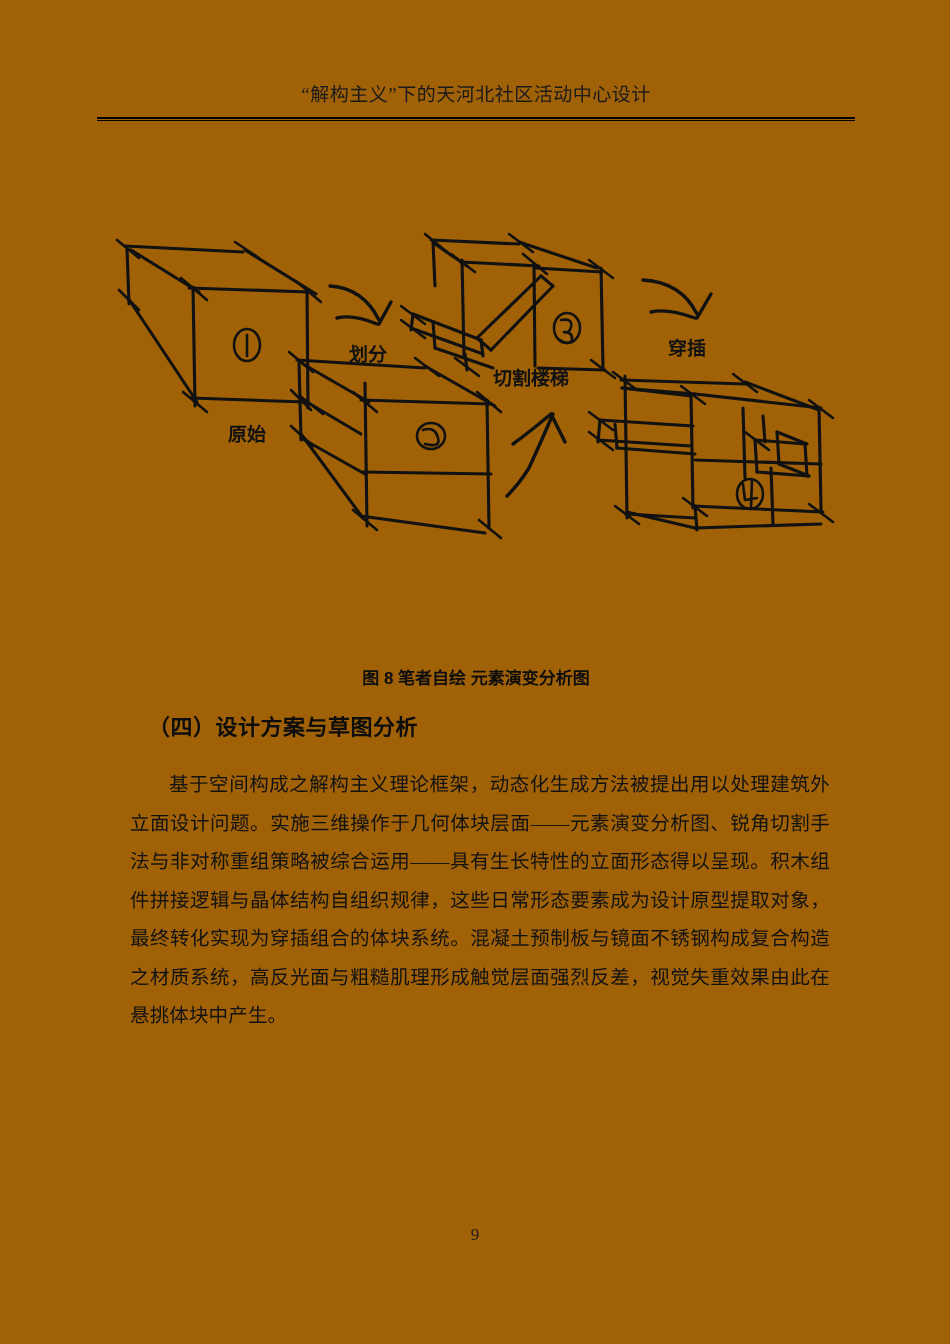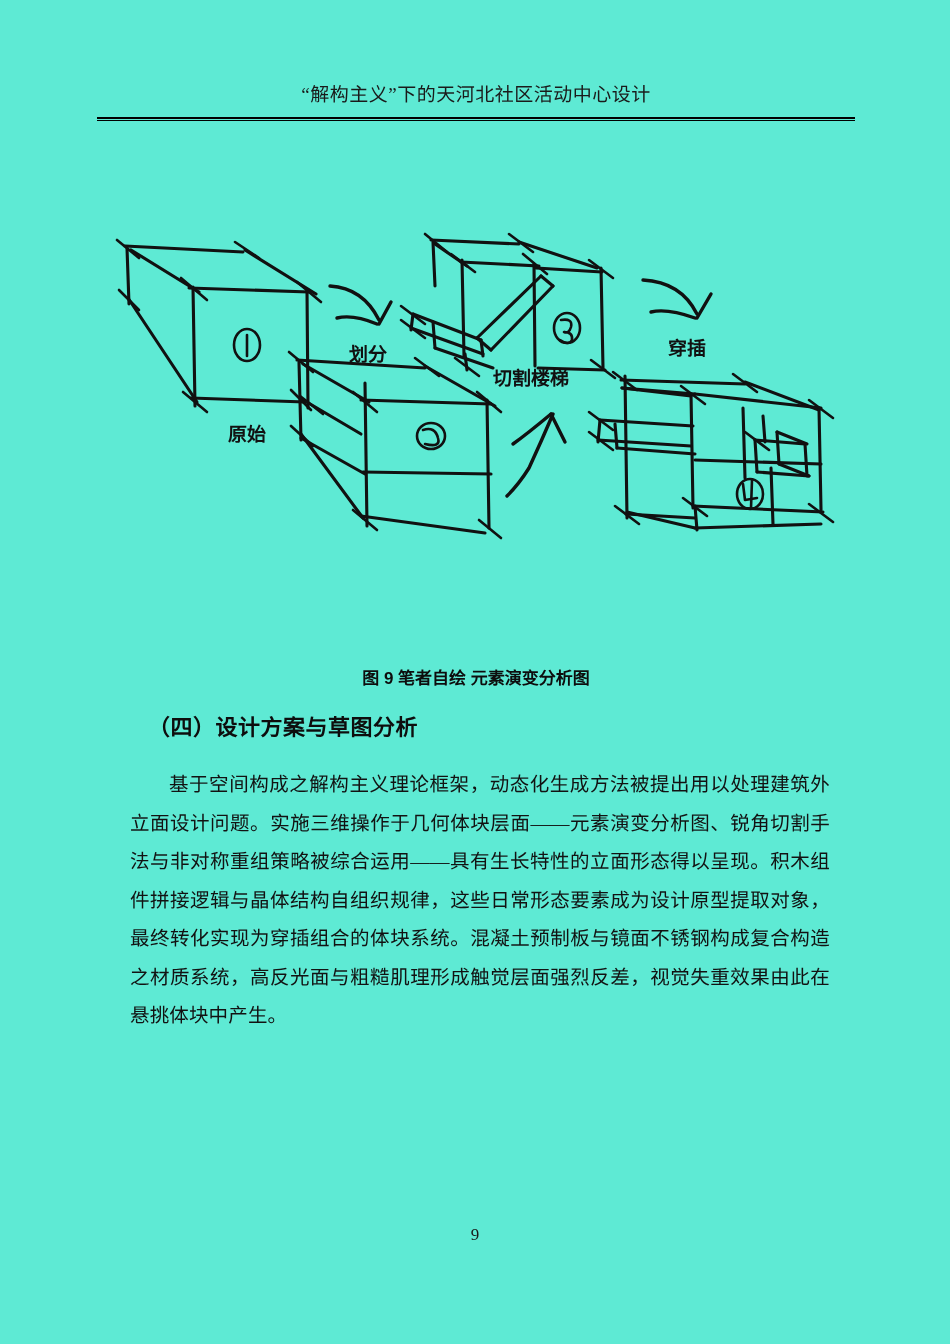--- a/index.html
+++ b/index.html
@@ -13,21 +13,21 @@
     height: 1344px;
     position: relative;
     overflow: hidden;
     font-family: "Liberation Serif", "DejaVu Serif", serif;
     color: #000000;
   }
 
   .page {
     position: absolute;
     inset: 0;
-    background: #5eead4;
+    background: #a16207;
   }
 
   
   .header {
     position: absolute;
     left: 97px;
     top: 82px;
     width: 758px;
     text-align: center;
   }
@@ -339,21 +339,21 @@
         <path class="sketch-line-thin" d="M714 276 L738 294"></path>
         <path class="sketch-line-thin" d="M650 204 L674 222"></path>
 
         <ellipse class="circle-num" cx="655" cy="266" rx="13" ry="15"></ellipse>
         <path class="sketch-line-thin" d="M648 256 L650 272 L662 270"></path>
         <path class="sketch-line-thin" d="M657 252 L656 280"></path>
       </g>
     </svg>
   </div>
 
-  <div class="figure-caption">图 9 笔者自绘 元素演变分析图</div>
+  <div class="figure-caption">图 8 笔者自绘 元素演变分析图</div>
 
   <div class="section-heading">（四）设计方案与草图分析</div>
 
   <div class="body-text">基于空间构成之解构主义理论框架，动态化生成方法被提出用以处理建筑外立面设计问题。实施三维操作于几何体块层面——元素演变分析图、锐角切割手法与非对称重组策略被综合运用——具有生长特性的立面形态得以呈现。积木组件拼接逻辑与晶体结构自组织规律，这些日常形态要素成为设计原型提取对象，最终转化实现为穿插组合的体块系统。混凝土预制板与镜面不锈钢构成复合构造之材质系统，高反光面与粗糙肌理形成触觉层面强烈反差，视觉失重效果由此在悬挑体块中产生。</div>
 
   <div class="page-number">9</div>
 
 </div>
 
 </body></html>

